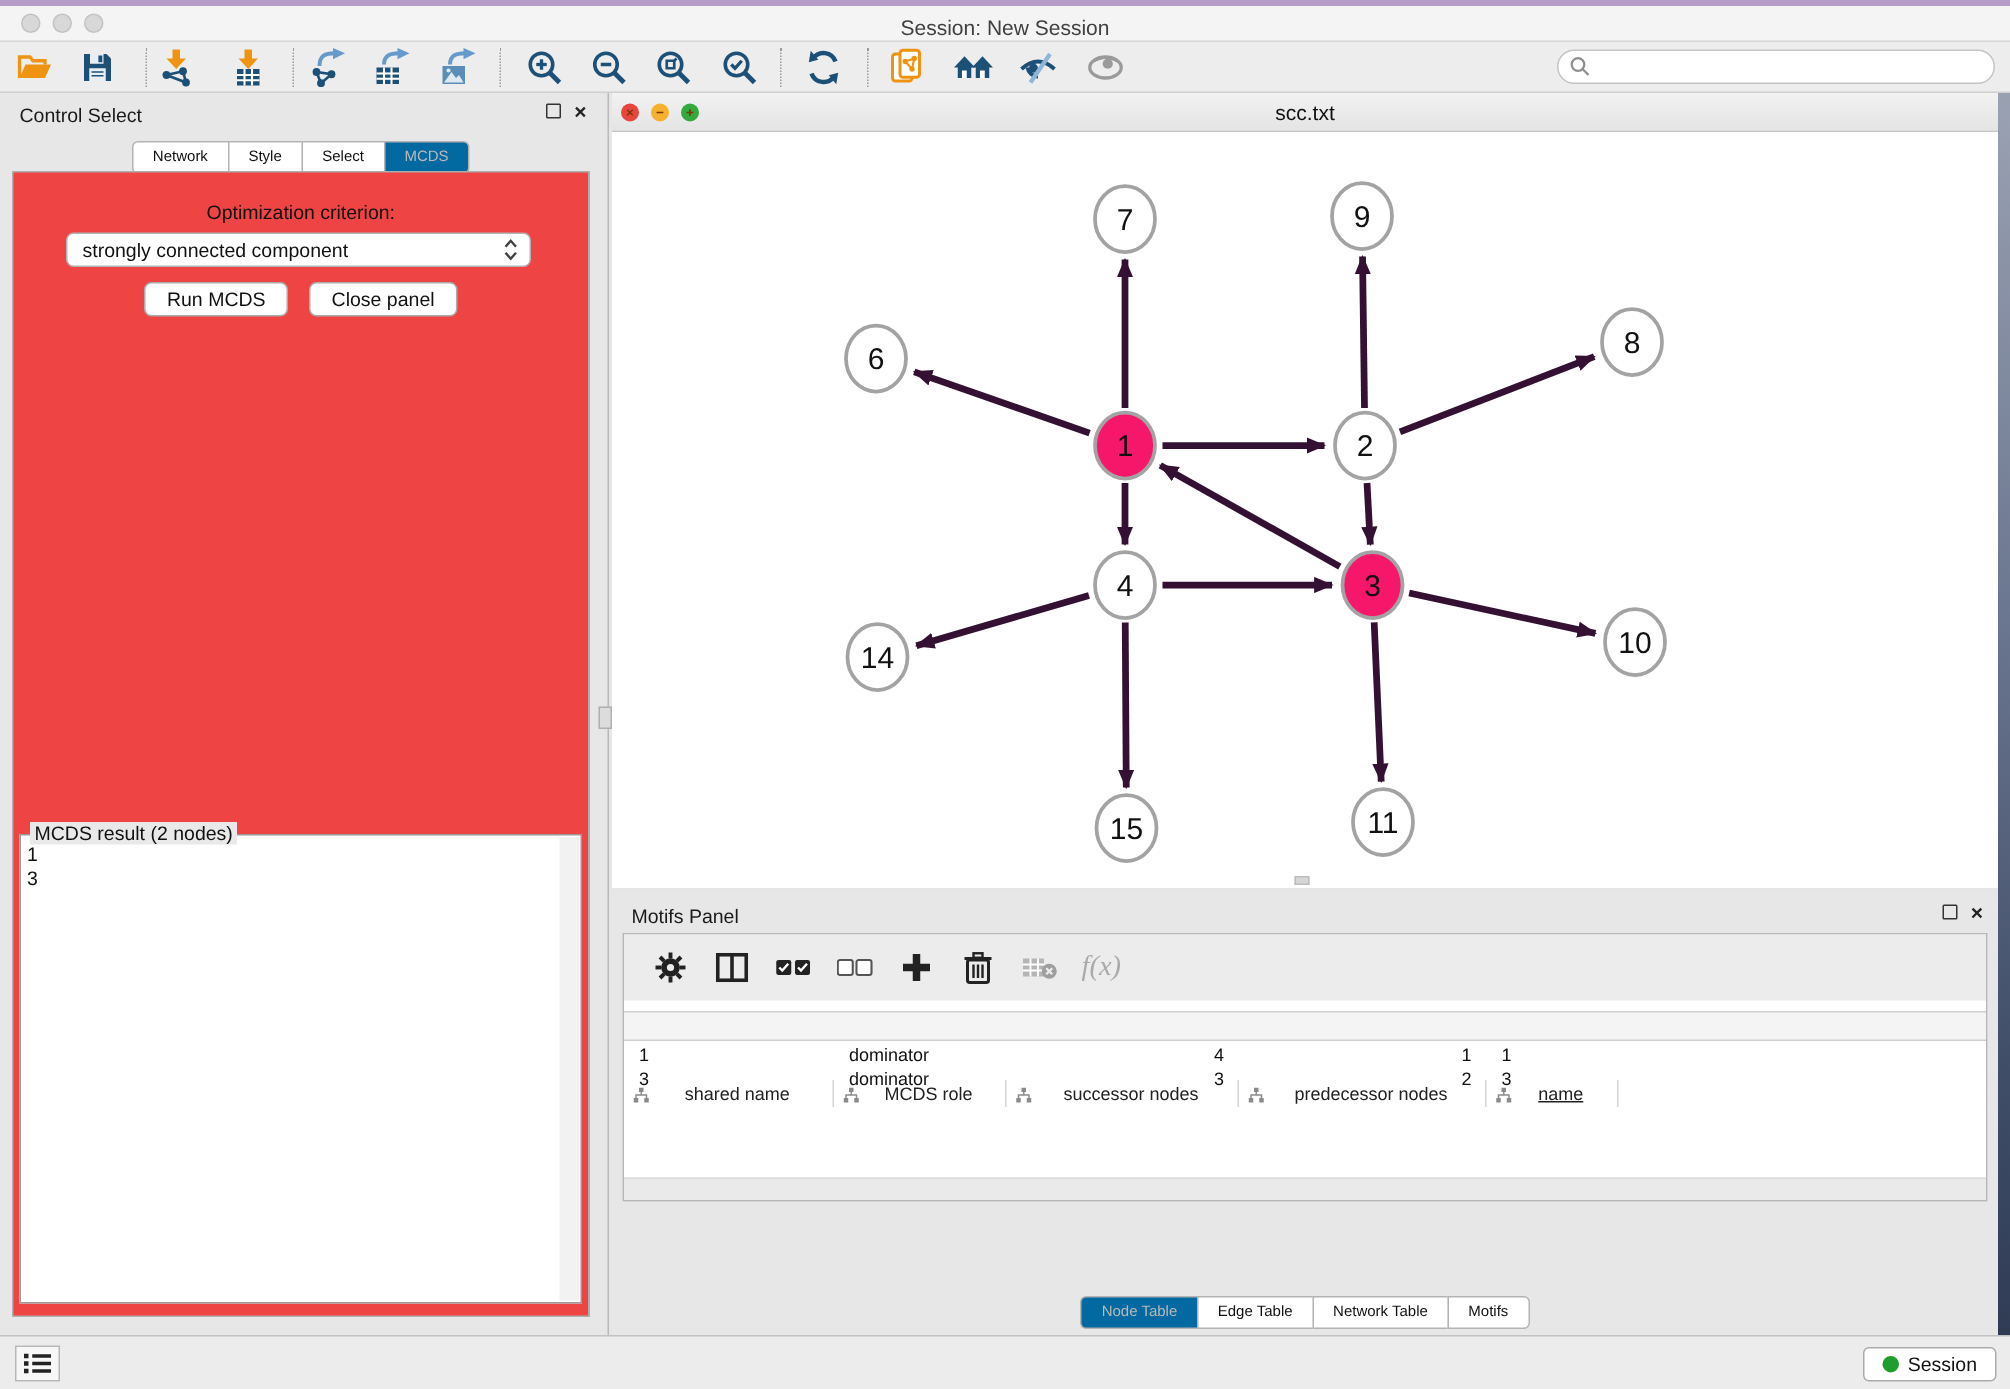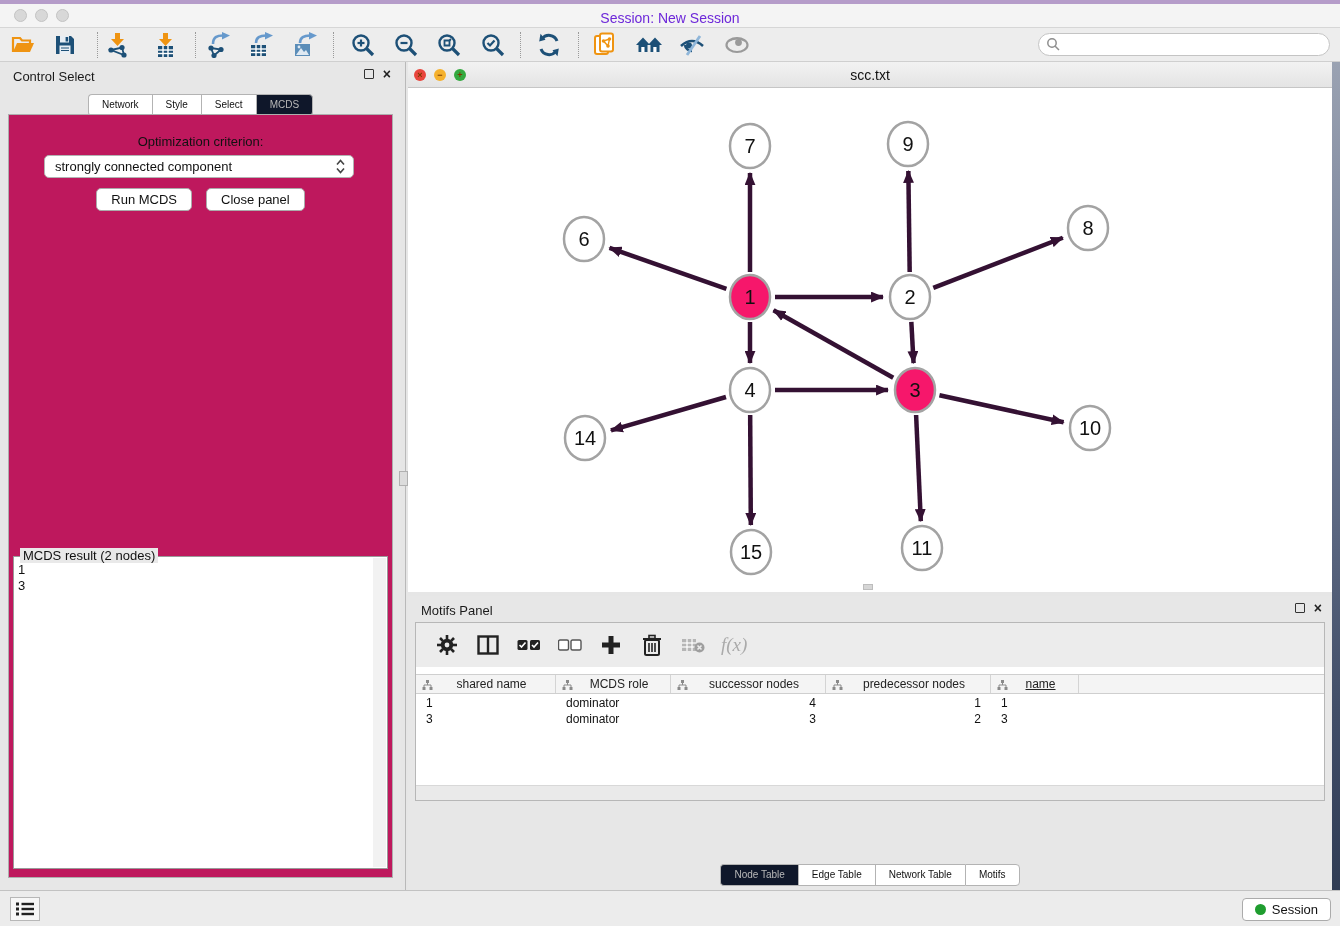--- a/index.html
+++ b/index.html
@@ -6,21 +6,21 @@
   html,body { width:1340px; height:926px; overflow:hidden;
     font-family:"Liberation Sans", sans-serif; background:#e6e6e6; }
 
   
   .desktop-top { position:absolute; left:0; top:0; width:1340px; height:4px; background:#b59cc9; }
   .titlebar { position:absolute; left:0; top:4px; width:1340px; height:24px;
     background:#f4f4f4; border-bottom:1px solid #d6d6d6; }
   .tl-group { position:absolute; left:14px; top:5px; display:flex; gap:8px; }
   .tl { width:13px; height:13px; border-radius:50%; background:#d8d8d8; border:1px solid #c3c3c3; }
   .win-title { position:absolute; left:0; right:0; top:4px; text-align:center;
-    font-size:14px; color:#6d28d9; line-height:20px; }
+    font-size:14px; color:#404040; line-height:20px; }
 
   .toolbar { position:absolute; left:0; top:28px; width:1340px; height:34px;
     background:#ededed; border-bottom:1px solid #cfcfcf; }
   .tb-icon { position:absolute; top:3px; width:28px; height:28px; display:flex;
     align-items:center; justify-content:center; }
   .tb-sep { position:absolute; top:4px; height:26px; width:0;
     border-left:1px dotted #9a9a9a; }
   .searchbox { position:absolute; right:10px; top:5px; width:292px; height:23px;
     background:#fff; border:1px solid #c4c4c4; border-radius:12px;
     display:flex; align-items:center; padding-left:7px; }
@@ -32,24 +32,24 @@
   .panel-title { position:absolute; left:13px; top:7px; font-size:13px; color:#1a1a1a; }
   .ph-icons { position:absolute; right:10px; top:7px; display:flex; gap:9px; align-items:center; }
   .float-icon { width:10px; height:10px; border:1.6px solid #333; border-radius:1px; }
   .close-icon { font-size:14px; font-weight:bold; color:#222; line-height:10px; }
 
   .cp-tabs { position:absolute; left:0; top:32px; width:100%; display:flex; justify-content:center; }
   .tabbtn { font-size:10px; color:#111; background:#fff; border:1px solid #b3b3b3;
     border-right:none; padding:2px 13px 3px; line-height:15px; }
   .tabbtn:first-child { border-radius:4px 0 0 4px; }
   .tabbtn:last-child { border-radius:0 4px 4px 0; border-right:1px solid #b3b3b3; }
-  .tabbtn.selected { background:#0f172a; color:#b9b9b9; }
+  .tabbtn.selected { background:#0369a1; color:#b9b9b9; }
 
   .cp-box { position:absolute; left:8px; right:8px; top:52px; bottom:12px;
-    border:1px solid #aeaeae; background:#be185d; }
+    border:1px solid #aeaeae; background:#ef4444; }
   .opt-label { position:absolute; left:0; width:100%; top:19px; text-align:center; font-size:13px; color:#111; }
   .dropdown { position:absolute; left:35px; top:40px; width:310px; height:23px; background:#fff;
     border:1px solid #b3b3b3; border-radius:5px; font-size:13px; color:#111;
     display:flex; align-items:center; padding-left:10px; }
   .stepper { position:absolute; right:8px; top:3px; display:flex; flex-direction:column; gap:1px; }
   .btn-row { position:absolute; left:0; top:73px; width:100%; display:flex; justify-content:center; gap:14px; }
   .pushbtn { background:#fff; border:1px solid #ababab; border-radius:5px; font-size:13px;
     color:#111; padding:3px 14px; line-height:15px; font-family:"Liberation Sans",sans-serif; }
 
   .result-group { position:absolute; left:4px; right:4px; top:441px; bottom:8px;
@@ -84,21 +84,21 @@
   .tp-container { position:absolute; left:7px; right:7px; top:26px; height:179px;
     border:1px solid #b7b7b7; background:#fff; }
   .tp-toolbar { position:absolute; left:0; top:0; width:100%; height:44px; background:#ececec;
     display:flex; align-items:center; gap:15px; padding-left:18px; }
   .tp-tool { width:26px; height:26px; display:flex; align-items:center; justify-content:center; }
   .fx-label { font-size:19px; font-style:italic; color:#aaa; font-family:"Liberation Serif",serif; }
 
   .tp-header { position:absolute; left:0; top:51px; width:100%; height:20px; display:flex;
     background:#f4f4f4; border-top:1px solid #cfcfcf; border-bottom:1px solid #cfcfcf; }
   .tp-col { position:relative; height:100%; border-right:1px solid #d4d4d4; display:flex;
-    align-items:center; justify-content:center; font-size:12px; color:#222; }
+    align-items:center; justify-content:center; font-size:12px; color:#222;margin-top:45px; }
   .tp-col svg { position:absolute; left:6px; top:5px; }
   .tp-row { display:flex; height:16px; font-size:12px; color:#111; }
   .tp-cell { height:100%; display:flex; align-items:center; }
   .tp-scroll { position:absolute; left:0; bottom:0; width:100%; height:15px; background:#eaeaea; border-top:1px solid #d8d8d8; }
 
   .tp-tabs { position:absolute; left:0; bottom:4px; width:100%; display:flex; justify-content:center; }
 
   
   .statusbar { position:absolute; left:0; top:890px; width:1340px; height:36px;
     background:#ececec; border-top:1px solid #c2c2c2; }

